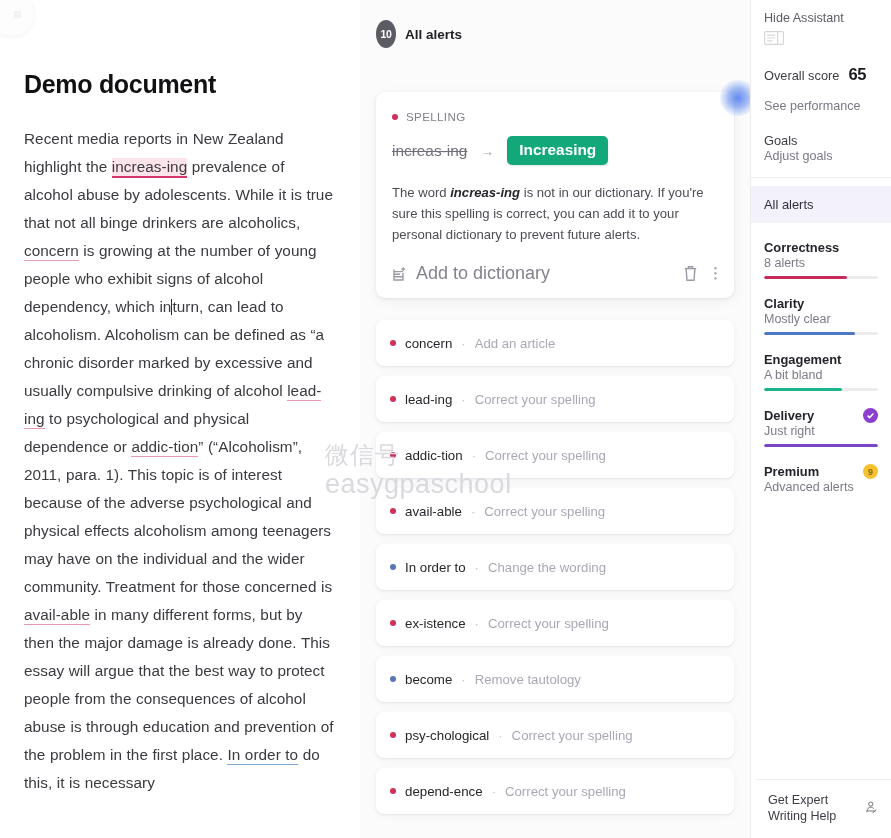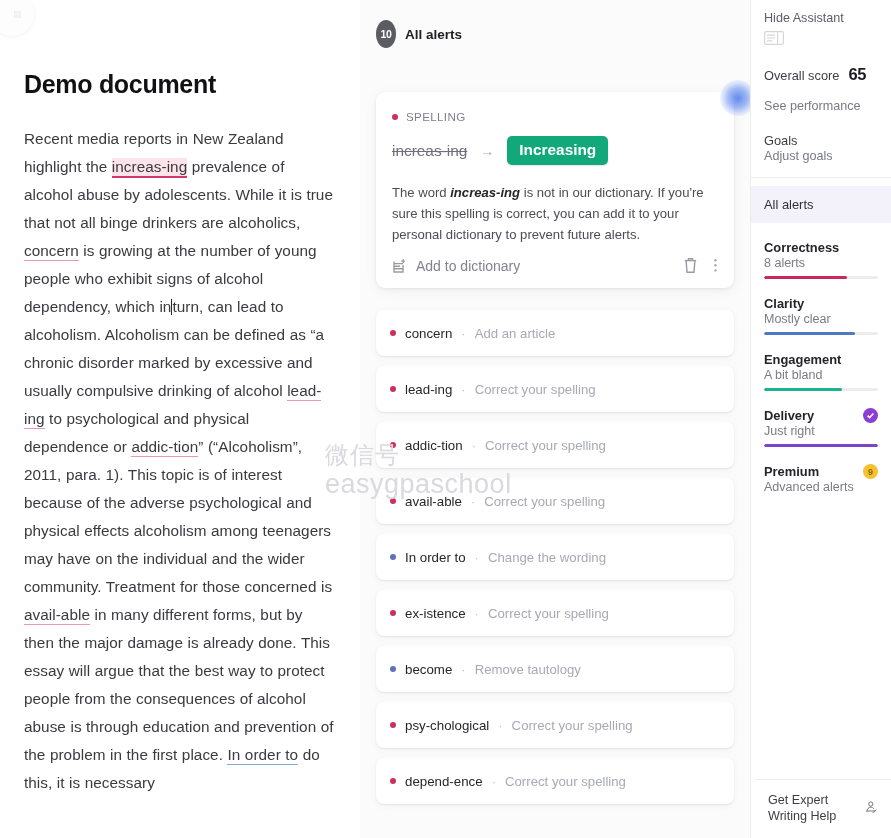--- a/index.html
+++ b/index.html
@@ -111,30 +111,30 @@
     position:relative;
   }
   .click-halo {
     position:absolute; right:-22px; top:-12px;
     width:36px; height:36px; border-radius:50%;
     background: radial-gradient(circle, rgba(72,120,236,0.85) 0%, rgba(72,120,236,0.5) 38%, rgba(110,150,240,0.22) 62%, rgba(140,175,245,0.0) 80%);
     pointer-events:none;
   }
   .card-expl {
     font-size:13.1px; line-height:21px; color:#4c4c55;
-    margin-bottom:8px;
+    margin-bottom:14px;
   }
   .card-expl b { font-weight:bold; font-style:italic; color:#25252b; }
   .card-actions {
     display:flex; align-items:center;
     border-top:0; padding-top:4px; padding-bottom:4px;
   }
   .act-add {
     display:flex; align-items:center; gap:9px;
-    font-size:14px; color:#83838f;
+    font-size:18px; color:#83838f;
   }
   .act-right { margin-left:auto; display:flex; align-items:center; gap:15px; }
   .icon-gray { fill:none; stroke:#9a9aa4; stroke-width:1.4; }
 
   
   .card-row {
     background:#fff; border-radius:8px;
     box-shadow: 0 1px 2px rgba(20,20,40,0.07), 0 2px 9px rgba(20,20,40,0.04);
     height:46px; display:flex; align-items:center; gap:9px;
     padding: 0 14px; margin-bottom:10px;

